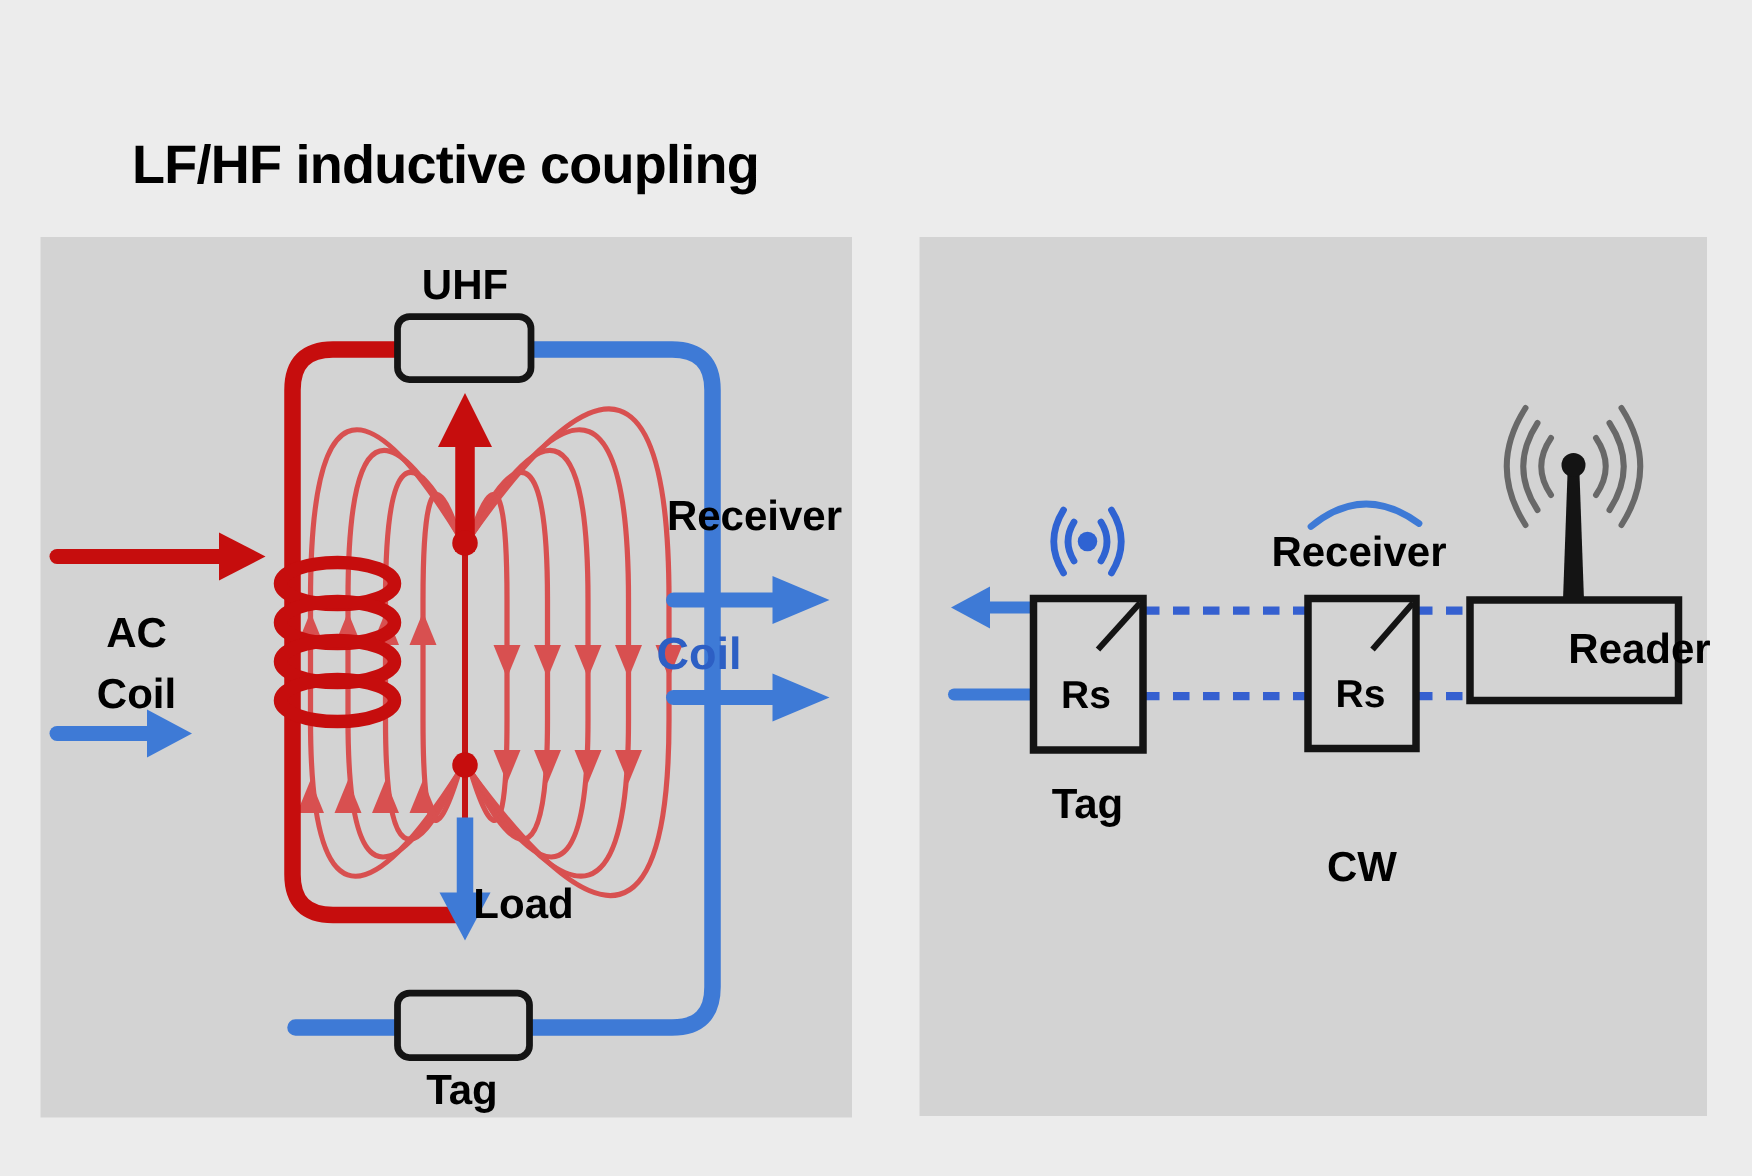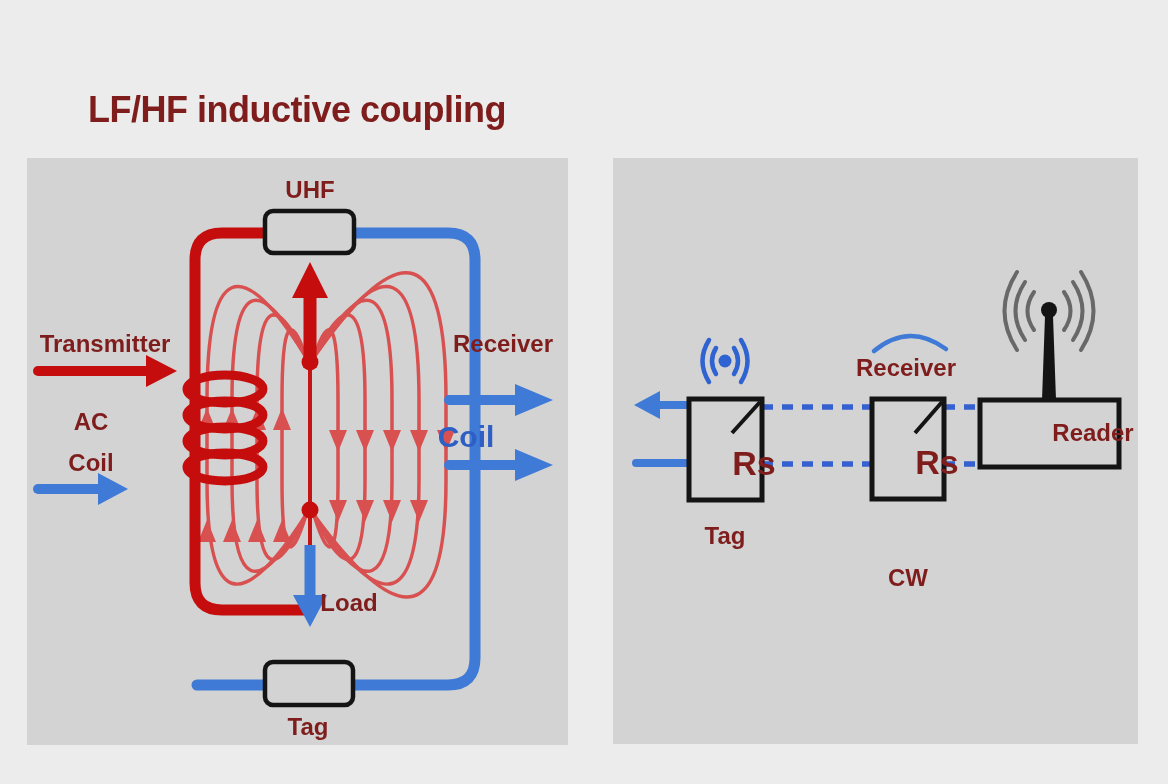--- a/index.html
+++ b/index.html
@@ -2,24 +2,24 @@
 <html><head>
 <meta charset="utf-8">
 <style>
   html,body{margin:0;padding:0;}
   body{background:#ececec;font-family:"Liberation Sans",sans-serif;}
   #stage{position:relative;width:1168px;height:784px;background:#ececec;overflow:hidden;}
   .panel{position:absolute;background:#d3d3d3;}
   #left-panel{left:27px;top:158px;width:541px;height:587px;}
   #right-panel{left:613px;top:158px;width:525px;height:586px;}
   #diagram-svg{position:absolute;left:0;top:0;}
-  .label{position:absolute;transform:translate(-50%,-50%);font-weight:700;color:#7f1d1d;white-space:nowrap;line-height:1;}
+  .label{position:absolute;transform:translate(-50%,-50%);font-weight:700;color:#000000;white-space:nowrap;line-height:1;}
   .title{font-size:36px;letter-spacing:-0.5px;}
-  .fs28{font-size:24px;}
-  .fs26{font-size:34px;margin-left:30px;}
+  .fs28{font-size:28px;}
+  .fs26{font-size:26px;}
   .blue-text{color:#2d5fc4;font-size:30px;}
 </style>
 </head>
 <body>
 
 <div id="stage">
 
   <div id="left-panel" class="panel"></div>
   <div id="right-panel" class="panel"></div>
 
@@ -151,21 +151,20 @@
         <path d="M 741 340 Q 754 361 741 382"></path>
       </g>
     </g>
 
     <path d="M 874 351 Q 909 322 946 349" stroke="#3e7ad6" stroke-width="4.5" fill="none" stroke-linecap="round"></path>
   </svg>
 
   <div class="label title" style="left:297px;top:110px;">LF/HF inductive coupling</div>
 
   <div class="label fs28" style="left:310px;top:190px;">UHF</div>
-  <div class="label fs28" style="left:105px;top:344px;">Transmitter</div>
   <div class="label fs28" style="left:91px;top:422px;">AC</div>
   <div class="label fs28" style="left:91px;top:463px;">Coil</div>
   <div class="label fs28" style="left:503px;top:344px;">Receiver</div>
   <div class="label blue-text" style="left:466px;top:437px;">Coil</div>
   <div class="label fs28" style="left:309px;top:603px;margin-left:40px;">Load</div>
   <div class="label fs28" style="left:308px;top:727px;">Tag</div>
 
   <div class="label fs28" style="left:906px;top:368px;">Receiver</div>
   <div class="label fs26" style="left:724px;top:463px;">Rs</div>
   <div class="label fs26" style="left:907px;top:462px;">Rs</div>

